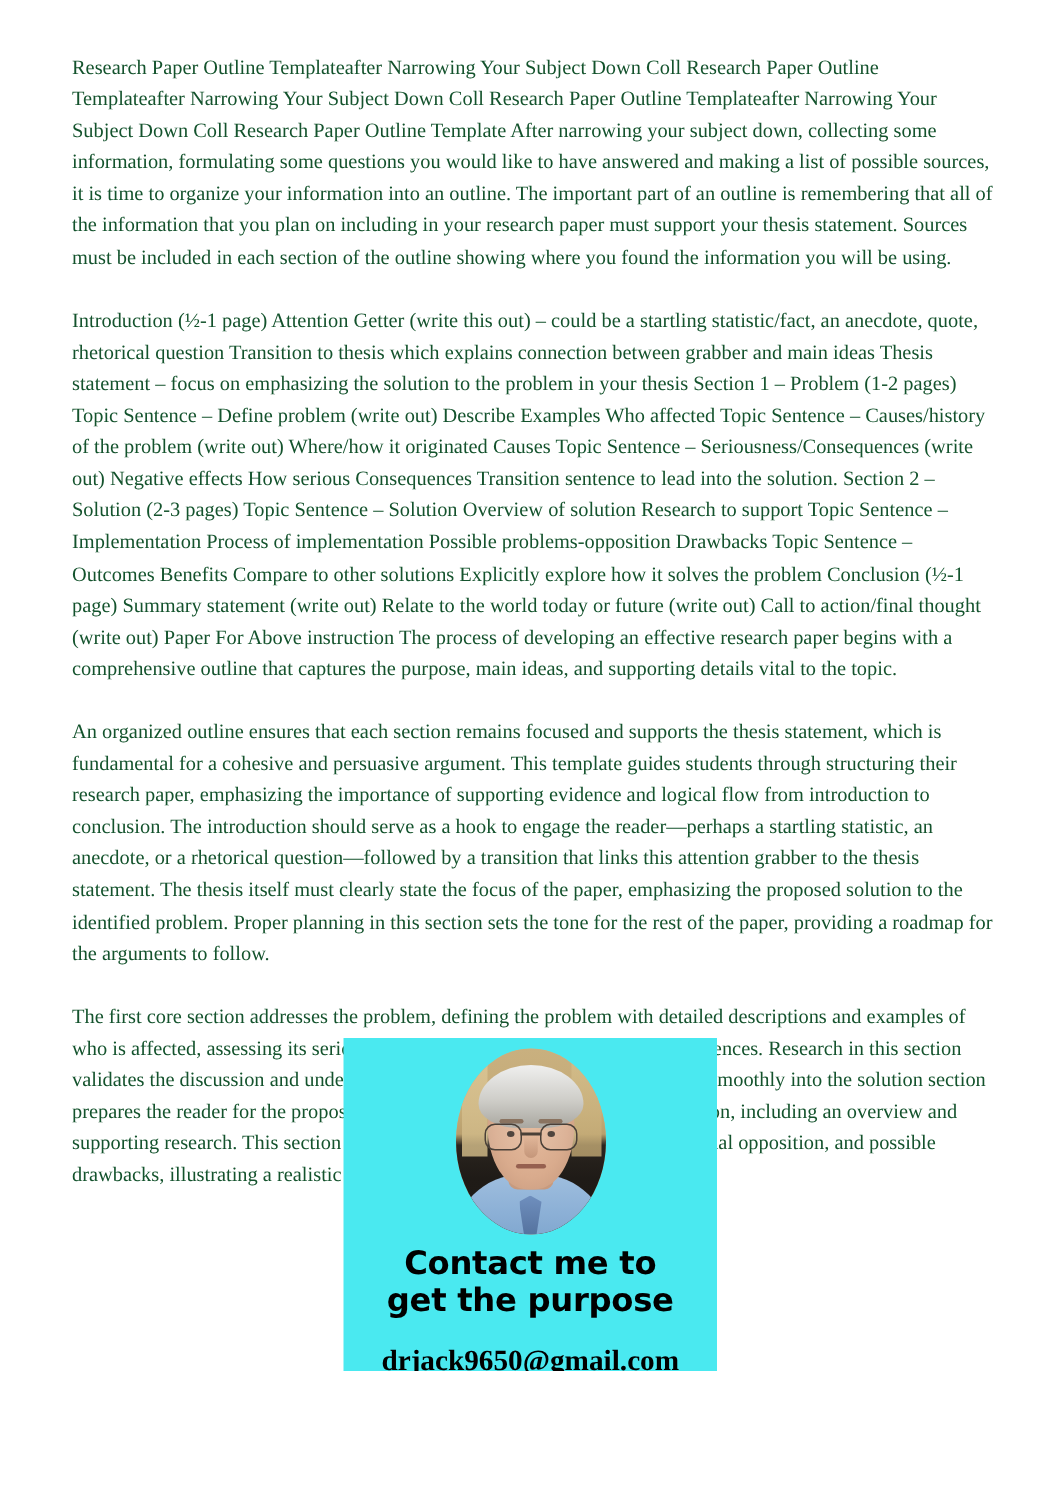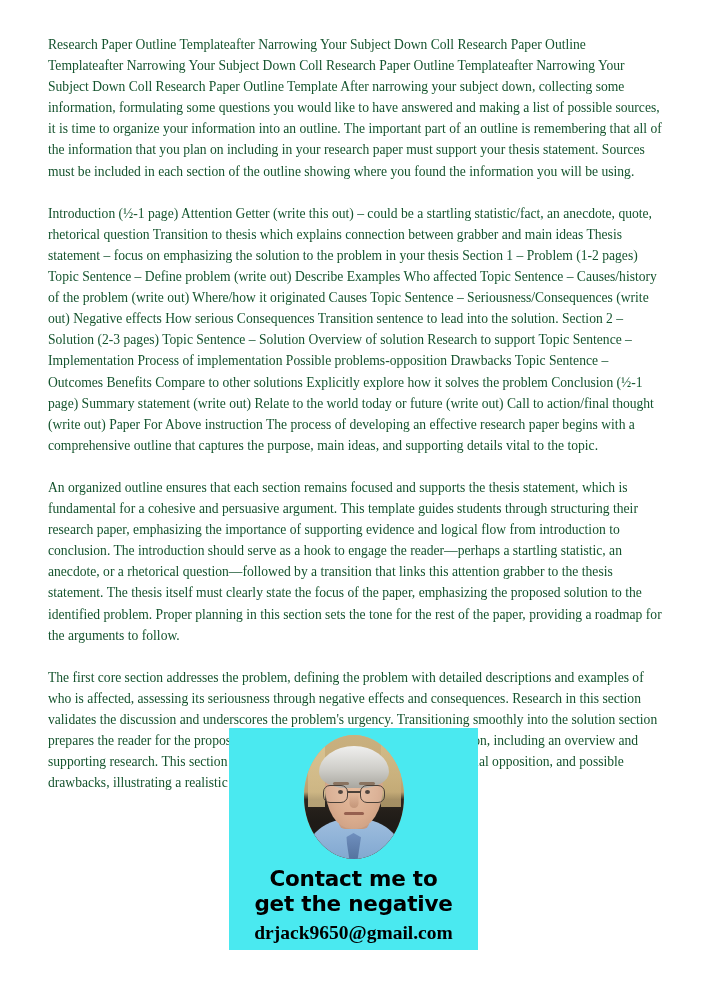--- a/index.html
+++ b/index.html
@@ -37,21 +37,21 @@
     padding: 0;
   }
   .para + .para {
     margin-top: 21.1px;
   }
 
   
   #overlay-card {
     position: absolute;
     left: 229px;
-    top: 728px;
+    top: 692px;
     width: 249px;
     height: 222px;
     background: #4ae9f0;
     box-sizing: border-box;
     display: flex;
     flex-direction: column;
     align-items: center;
     overflow: hidden;
     z-index: 10;
   }
@@ -184,21 +184,21 @@
     letter-spacing: -0.2px;
   }
   .cta-line.first { margin-top: 7px; }
   .cta-email {
     font-family: "Liberation Serif", "DejaVu Serif", serif;
     font-weight: bold;
     font-size: 19.5px;
     line-height: 24px;
     color: #000000;
     text-align: center;
-    margin-top: 5px;
+    margin-top: 16px;
   }
 </style>
 </head>
 <body>
 
 <div id="page">
 
   <div class="doc-body">
     <p class="para">Research Paper Outline Templateafter Narrowing Your Subject Down Coll Research Paper Outline Templateafter Narrowing Your Subject Down Coll Research Paper Outline Templateafter Narrowing Your Subject Down Coll Research Paper Outline Template After narrowing your subject down, collecting some information, formulating some questions you would like to have answered and making a list of possible sources, it is time to organize your information into an outline. The important part of an outline is remembering that all of the information that you plan on including in your research paper must support your thesis statement. Sources must be included in each section of the outline showing where you found the information you will be using.</p>
     <p class="para">Introduction (½-1 page) Attention Getter (write this out) – could be a startling statistic/fact, an anecdote, quote, rhetorical question Transition to thesis which explains connection between grabber and main ideas Thesis statement – focus on emphasizing the solution to the problem in your thesis Section 1 – Problem (1-2 pages) Topic Sentence – Define problem (write out) Describe Examples Who affected Topic Sentence – Causes/history of the problem (write out) Where/how it originated Causes Topic Sentence – Seriousness/Consequences (write out) Negative effects How serious Consequences Transition sentence to lead into the solution. Section 2 – Solution (2-3 pages) Topic Sentence – Solution Overview of solution Research to support Topic Sentence – Implementation Process of implementation Possible problems-opposition Drawbacks Topic Sentence – Outcomes Benefits Compare to other solutions Explicitly explore how it solves the problem Conclusion (½-1 page) Summary statement (write out) Relate to the world today or future (write out) Call to action/final thought (write out) Paper For Above instruction The process of developing an effective research paper begins with a comprehensive outline that captures the purpose, main ideas, and supporting details vital to the topic.</p>
@@ -222,18 +222,18 @@
       <div class="ph-glasses">
         <div class="ph-lens l"></div>
         <div class="ph-bridge"></div>
         <div class="ph-lens r"></div>
       </div>
       <div class="ph-nose"></div>
       <div class="ph-mouth"></div>
     </div>
 
     <div class="cta-line first">Contact me to</div>
-    <div class="cta-line">get the negative</div>
+    <div class="cta-line">get the purpose</div>
     <div class="cta-email">drjack9650@gmail.com</div>
 
   </div>
 
 </div>
 
 </body></html>

